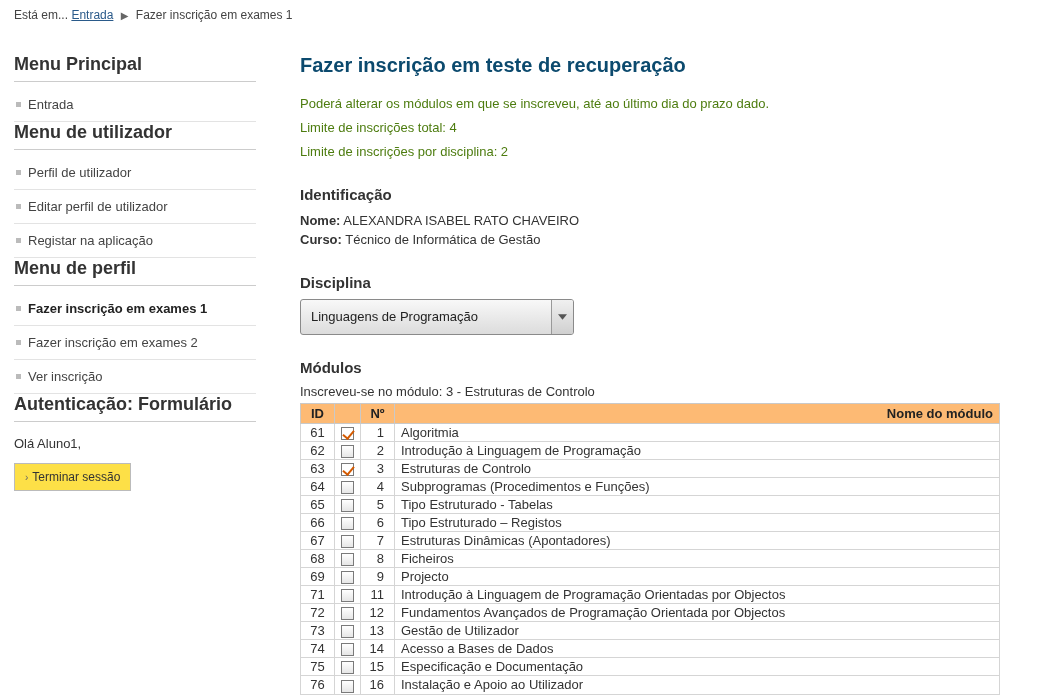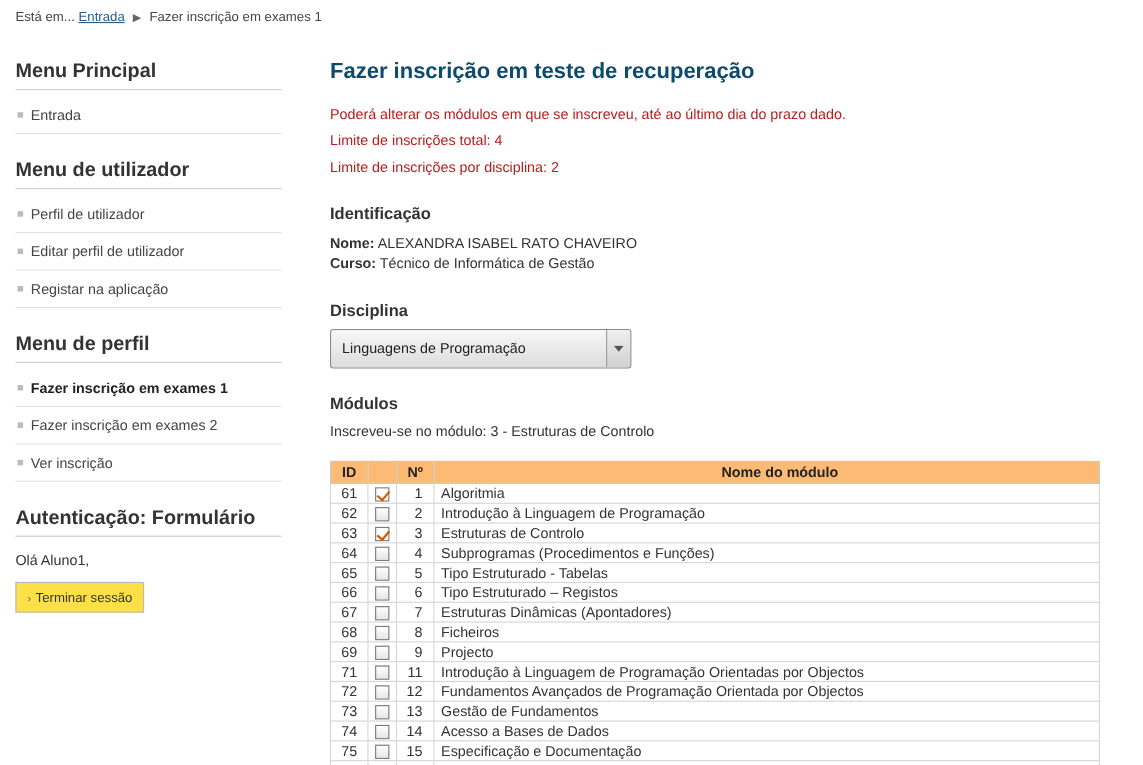--- a/index.html
+++ b/index.html
@@ -3,43 +3,43 @@
 <meta charset="utf-8">
 <style>
   * { margin: 0; padding: 0; box-sizing: border-box; }
   body { font-family: Arial, Helvetica, sans-serif; font-size: 13px; color: #333; background: #fff; }
   .container { display: flex; width: 1039px; }
   .breadcrumb { padding: 8px 14px; font-size: 12px; color: #444; }
   .breadcrumb a { color: #2a5a8a; text-decoration: underline; }
   .breadcrumb .arrow { margin: 0 4px; color: #666; font-size: 10px; }
   .sidebar { width: 270px; padding: 10px 14px 0 14px; }
   .main { flex: 1; padding: 10px 20px 0 30px; }
-  h2.section-title { font-size: 18px; font-weight: bold; color: #333; margin-top: 22px; margin-bottom: 6px; }
+  h2.section-title { font-size: 18px; font-weight: bold; color: #333; margin-bottom: 6px; }
   .sidebar h2.section-title:first-child { margin-top: 14px; }
   .rule { border: none; border-top: 1px solid #ccc; margin-bottom: 6px; }
   ul.menu { list-style: none; }
   ul.menu li { padding: 9px 2px 9px 14px; border-bottom: 1px solid #e3e3e3; font-size: 13px; color: #444; position: relative; }
   ul.menu li::before { content:""; position:absolute; left:2px; top:14px; width:5px; height:5px; background:#bbb; }
   ul.menu li.active { font-weight: bold; color: #222; }
   .greeting { font-size: 13px; margin: 14px 0 12px 0; color: #333; }
   .logout-btn { border: 1px solid #bbb; background: #fde047; padding: 6px 10px; font-size: 12px; color: #333; cursor: pointer; }
   .logout-btn .chev { margin-right: 4px; color: #666; font-size: 10px; }
   h1.page-title { font-size: 20px; font-weight: bold; color: #0c4a6e; margin-top: 14px; margin-bottom: 18px; }
-  .intro p { font-size: 13px; color: #b91c1c; margin-bottom: 6px; line-height: 1.4; }
+  .intro p { font-size: 13px; color: #4d7c0f; margin-bottom: 6px; line-height: 1.4; }
   h3.sub-heading { font-size: 15px; font-weight: bold; color: #333; margin-top: 24px; margin-bottom: 8px; }
   .ident-line { font-size: 13px; color: #333; line-height: 1.5; }
   .ident-line b { font-weight: bold; }
   .select-wrap { display: inline-flex; align-items: stretch; border: 1px solid #8a8a8a; border-radius: 3px; overflow: hidden; height: 36px; background: linear-gradient(#f8f8f8,#dcdcdc); justify-content: flex-end; }
   .select-wrap .sel-text { padding: 3px 10px; font-size: 13px; color: #222; min-width: 250px; display:flex; align-items:center; }
   .select-wrap .sel-btn { width: 22px; border-left: 1px solid #999; display:flex; align-items:center; justify-content:center; background: linear-gradient(#f0f0f0,#d0d0d0); }
   .select-wrap .sel-btn svg { width:9px; height:6px; fill:#555; }
-  .enrolled-msg { font-size: 13px; color: #333; margin-bottom: 20px; }
+  .enrolled-msg { font-size: 13px; color: #333; margin-bottom: 4px; }
   table.mod { border-collapse: collapse; width: 700px; font-size: 13px; }
   table.mod th { background: #fdba74; border: 1px solid #c9c9c9; padding: 2px 6px; font-weight: bold; color: #222; text-align: center; }
-  table.mod th.name-col { text-align: center; padding-left: 30px; }
+  table.mod th.name-col { text-align: right; padding-left: 30px; }
   table.mod td { border: 1px solid #d5d5d5; padding: 1px 6px; color: #333; height: 18px; line-height: 15px; }
   table.mod td.id-col { text-align: center; width: 34px; }
   table.mod td.cb-col { text-align: center; width: 24px; }
   table.mod td.num-col { text-align: right; width: 34px; padding-right: 10px; }
   table.mod td.name-cell { text-align: left; }
   .cb { display:inline-block; width:13px; height:13px; border:1px solid #7a7a7a; background: linear-gradient(#fff,#e6e6e6); vertical-align: middle; position: relative; }
   .cb.checked { background:#fff; }
   .cb.checked::after { content:""; position:absolute; left:1px; top:2px; width:9px; height:5px; border-left:2px solid #d45a00; border-bottom:2px solid #d45a00; transform: rotate(-50deg); }
 </style>
 </head>
@@ -190,21 +190,21 @@
           <tr>
             <td class="id-col">72</td>
             <td class="cb-col"><span class="cb"></span></td>
             <td class="num-col">12</td>
             <td class="name-cell">Fundamentos Avançados de Programação Orientada por Objectos</td>
           </tr>
           <tr>
             <td class="id-col">73</td>
             <td class="cb-col"><span class="cb"></span></td>
             <td class="num-col">13</td>
-            <td class="name-cell">Gestão de Fundamentos</td>
+            <td class="name-cell">Gestão de Utilizador</td>
           </tr>
           <tr>
             <td class="id-col">74</td>
             <td class="cb-col"><span class="cb"></span></td>
             <td class="num-col">14</td>
             <td class="name-cell">Acesso a Bases de Dados</td>
           </tr>
           <tr>
             <td class="id-col">75</td>
             <td class="cb-col"><span class="cb"></span></td>

